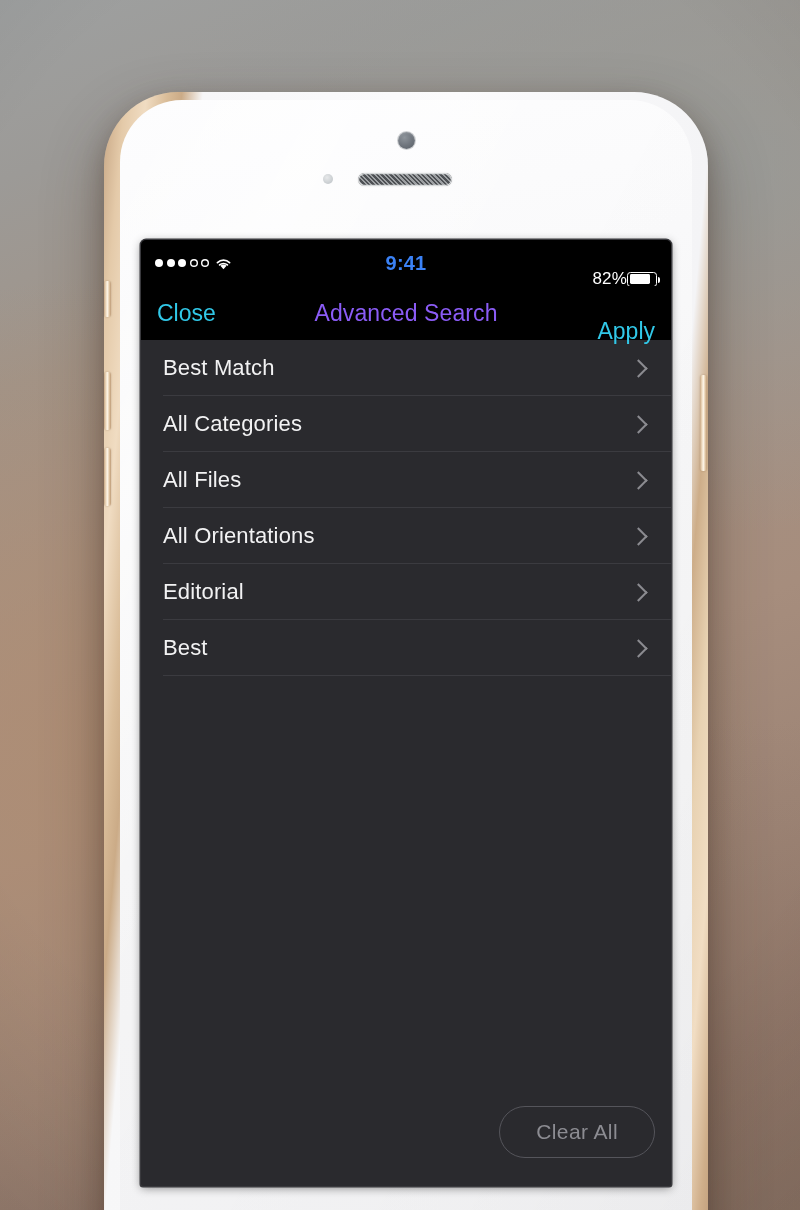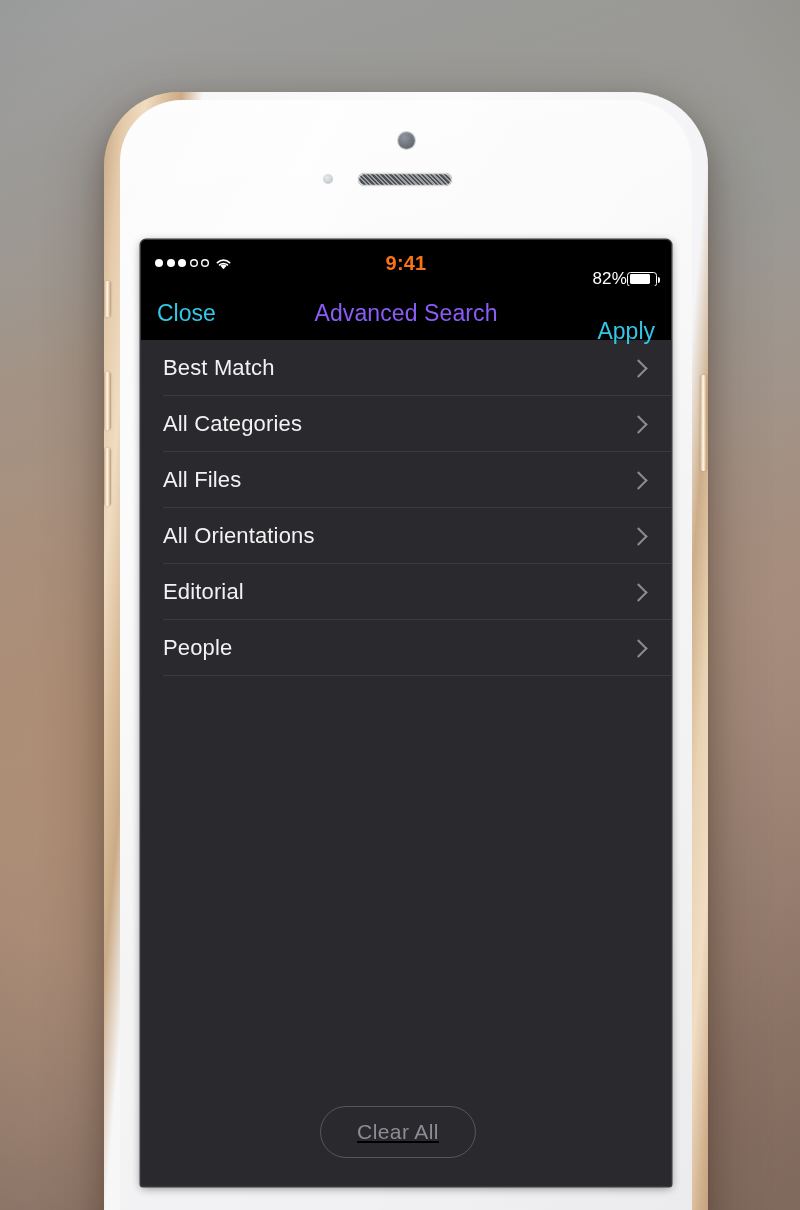--- a/index.html
+++ b/index.html
@@ -175,21 +175,21 @@
   .sb-mid   { flex: 0 0 auto; }
   .sb-right { display: flex; align-items: center; justify-content: flex-end; flex: 1 1 0; margin-top: 32px; }
 
   .dots { display: flex; align-items: center; gap: 3.5px; }
   .dot { width: 8px; height: 8px; border-radius: 50%; }
   .dot.on  { background: #fff; }
   .dot.off { background: transparent; box-shadow: inset 0 0 0 1.4px #fff; }
 
   .wifi { width: 17px; height: 13px; position: relative; }
   .sb-time {
-    color: #f97316;
+    color: #3b82f6;
     font-size: 20px;
     font-weight: bold;
     letter-spacing: 0.2px;
   }
   .sb-batt-pct {
     color: #fff;
     font-size: 17px;
     letter-spacing: 0.2px;
   }
   .batt {
@@ -277,22 +277,21 @@
     background: #3b3b40;
   }
 
   
   #clearall-wrap {
     position: absolute;
     left: 0;
     right: 16px;
     bottom: 28px;
     display: flex;
-    justify-content: center;
-    text-decoration: underline;
+    justify-content: flex-end;
   }
   #clearall {
     padding: 13px 36px;
     border: 1.6px solid #55555b;
     border-radius: 28px;
     color: #8c8c92;
     font-size: 21px;
     letter-spacing: 0.4px;
     background: transparent;
   }
@@ -376,21 +375,21 @@
           <div class="row-label">All Orientations</div>
           <div class="chev"></div>
           <div class="sep"></div>
         </div>
         <div class="row">
           <div class="row-label">Editorial</div>
           <div class="chev"></div>
           <div class="sep"></div>
         </div>
         <div class="row">
-          <div class="row-label">People</div>
+          <div class="row-label">Best</div>
           <div class="chev"></div>
           <div class="sep"></div>
         </div>
       </div>
 
     <div id="clearall-wrap">
       <div id="clearall">Clear All</div>
     </div>
 
   </div>

